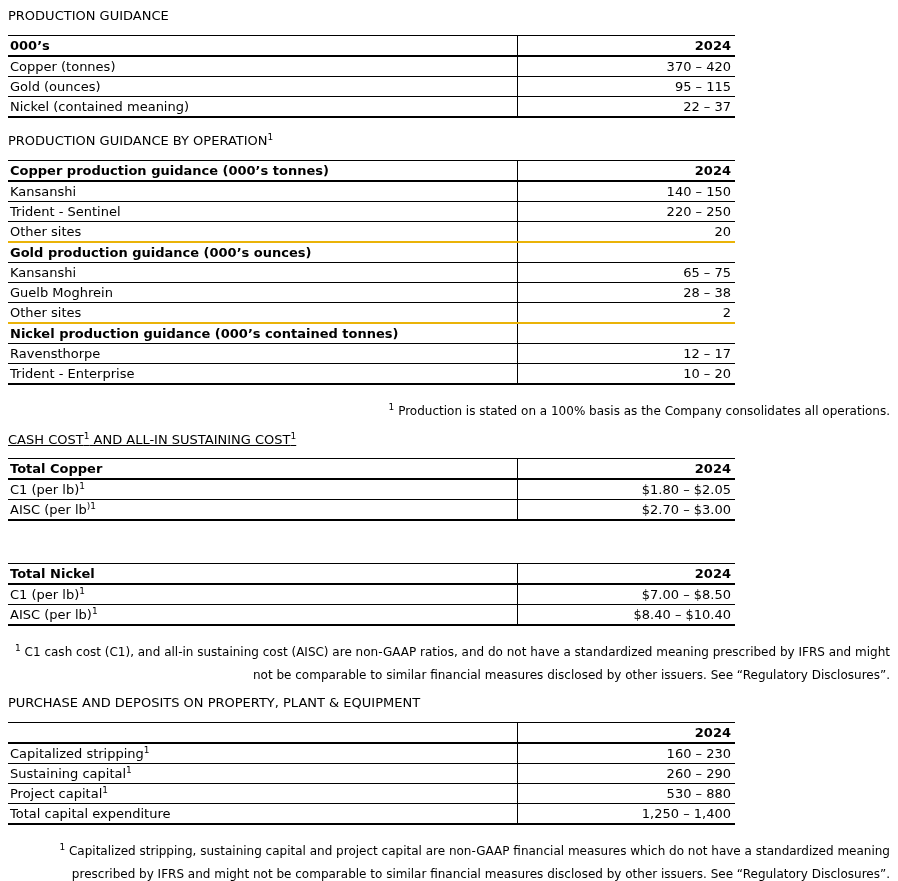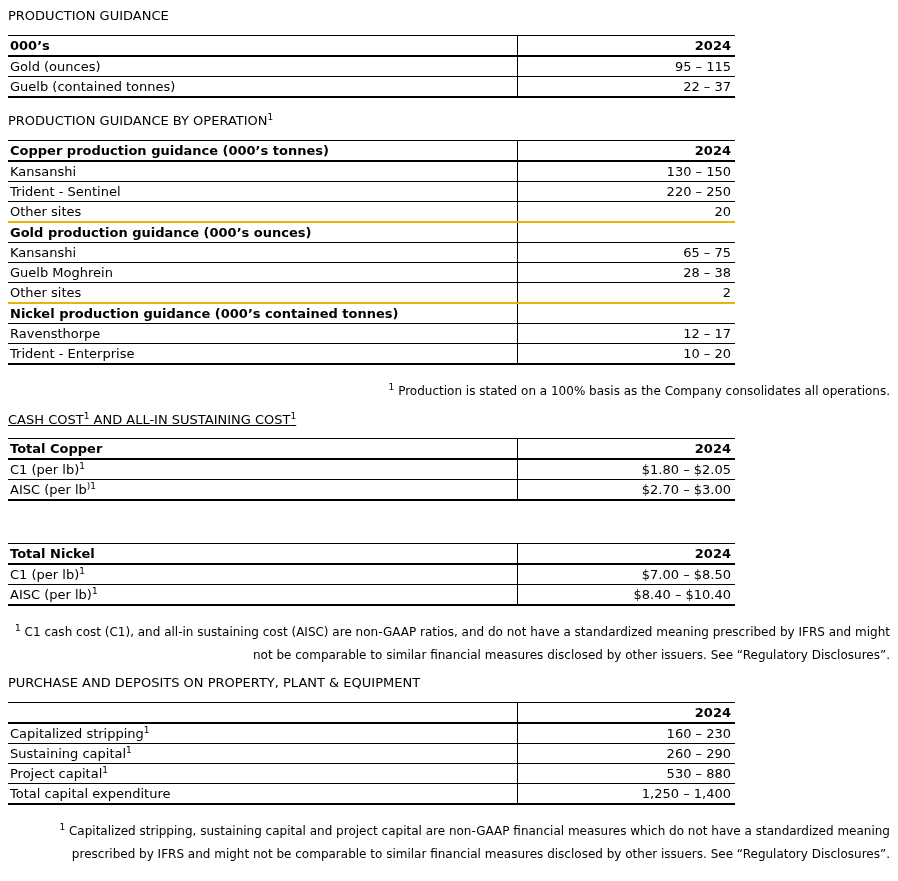--- a/index.html
+++ b/index.html
@@ -56,45 +56,49 @@
     <colgroup>
         <col class="c1">
         <col class="c2">
       </colgroup>
     <tbody>
         <tr class="hdr">
       <td>000’s</td>
       <td class="num">2024</td>
     </tr>
     <tr>
+      <td>Copper (tonnes)</td>
+      <td class="num">370 – 420</td>
+    </tr>
+    <tr>
       <td>Gold (ounces)</td>
       <td class="num">95 – 115</td>
     </tr>
     <tr>
-      <td>Guelb (contained tonnes)</td>
+      <td>Nickel (contained meaning)</td>
       <td class="num">22 – 37</td>
     </tr>
   </tbody>
     </table>
 
   <div class="heading h2"><span>PRODUCTION GUIDANCE BY OPERATION</span><sup class="s">1</sup></div>
 
   <table class="tbl">
     <colgroup>
         <col class="c1">
         <col class="c2">
       </colgroup>
     <tbody>
         <tr class="hdr">
       <td>Copper production guidance (000’s tonnes)</td>
       <td class="num">2024</td>
     </tr>
     <tr>
       <td>Kansanshi</td>
-      <td class="num">130 – 150</td>
+      <td class="num">140 – 150</td>
     </tr>
     <tr>
       <td>Trident - Sentinel</td>
       <td class="num">220 – 250</td>
     </tr>
     <tr>
       <td>Other sites</td>
       <td class="num">20</td>
     </tr>
     <tr class="sec">

